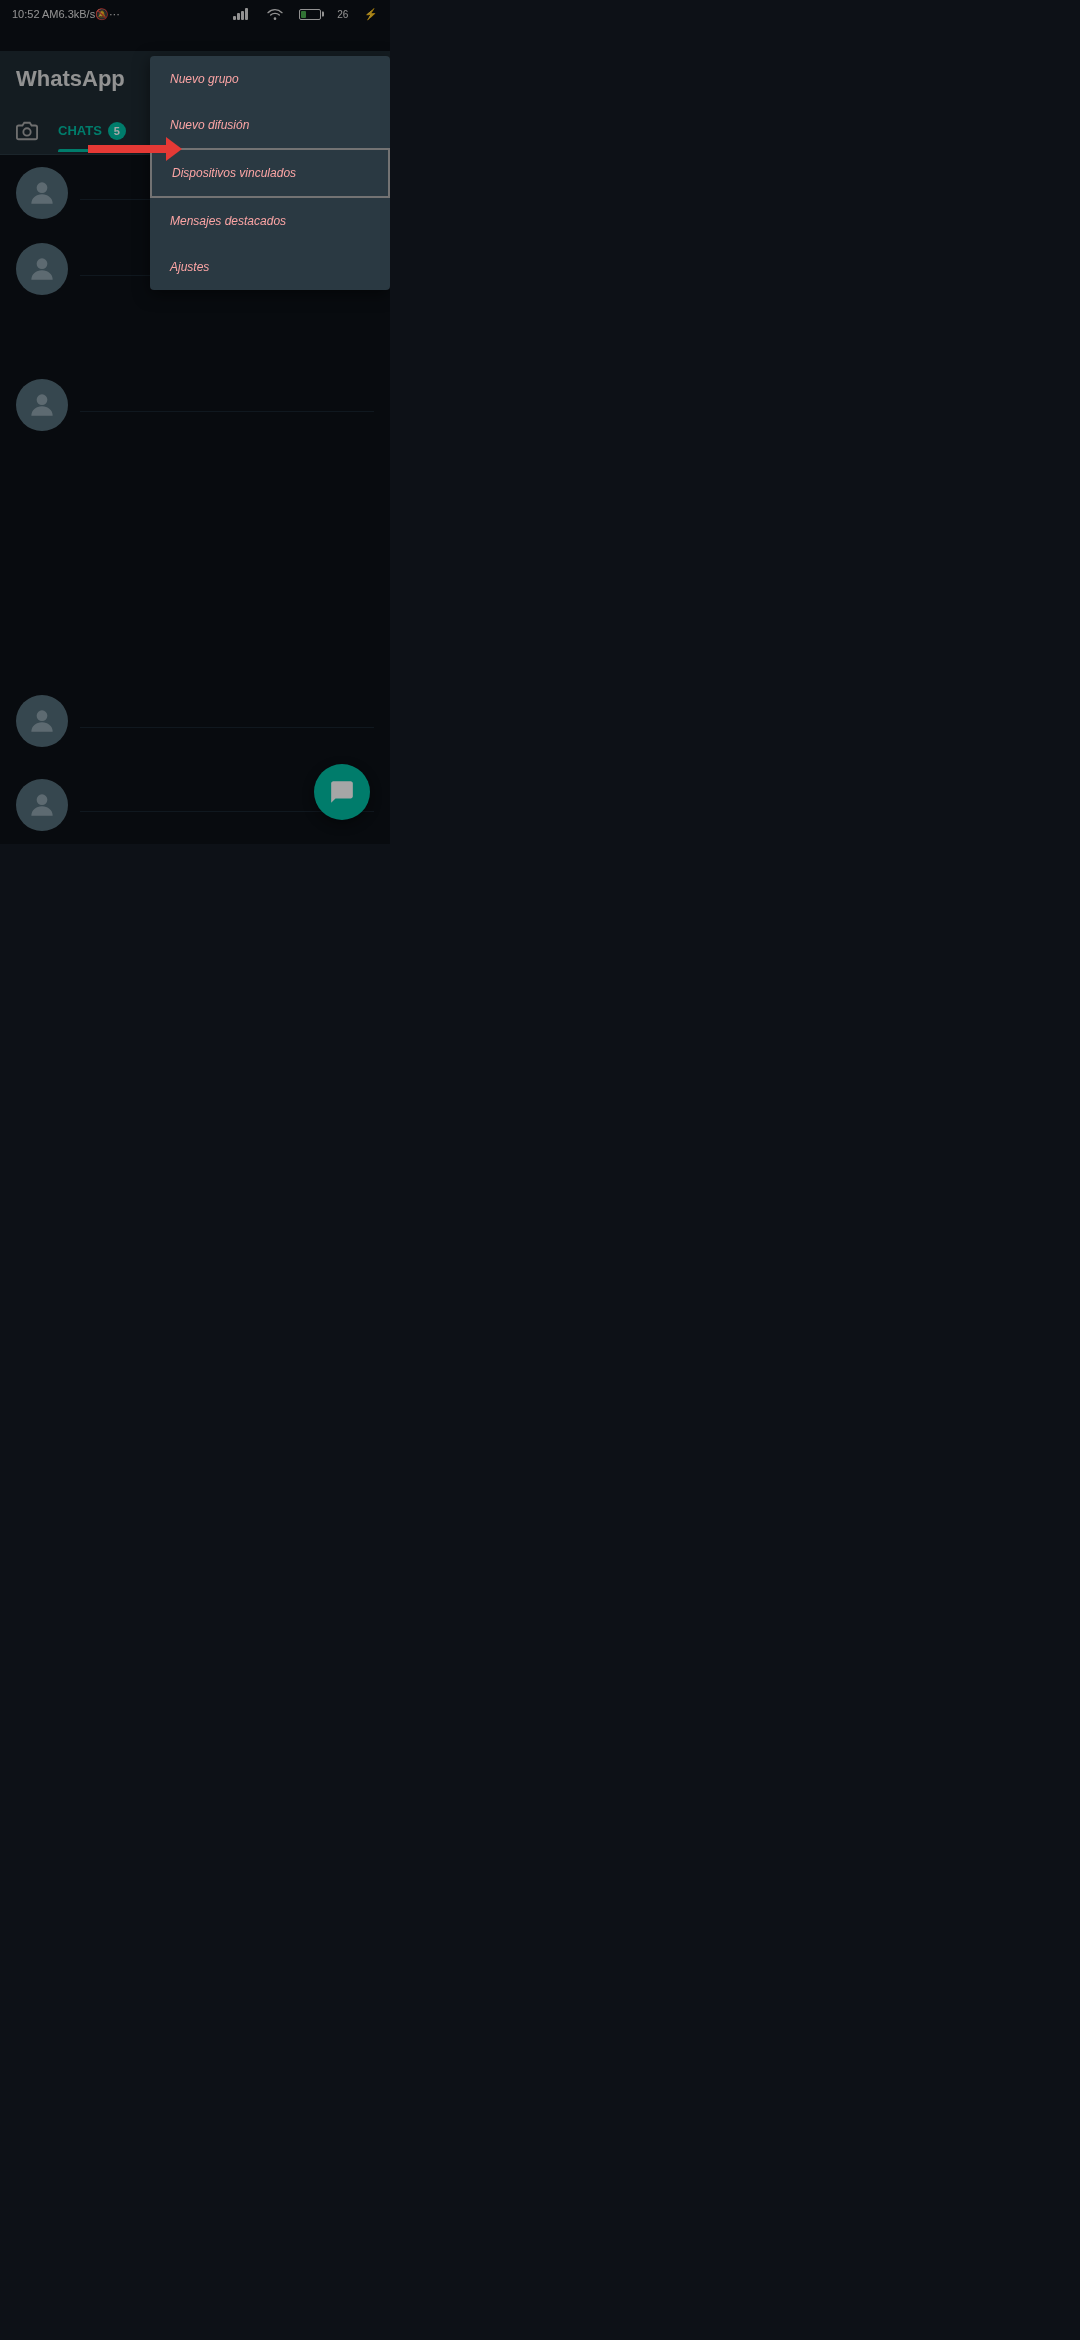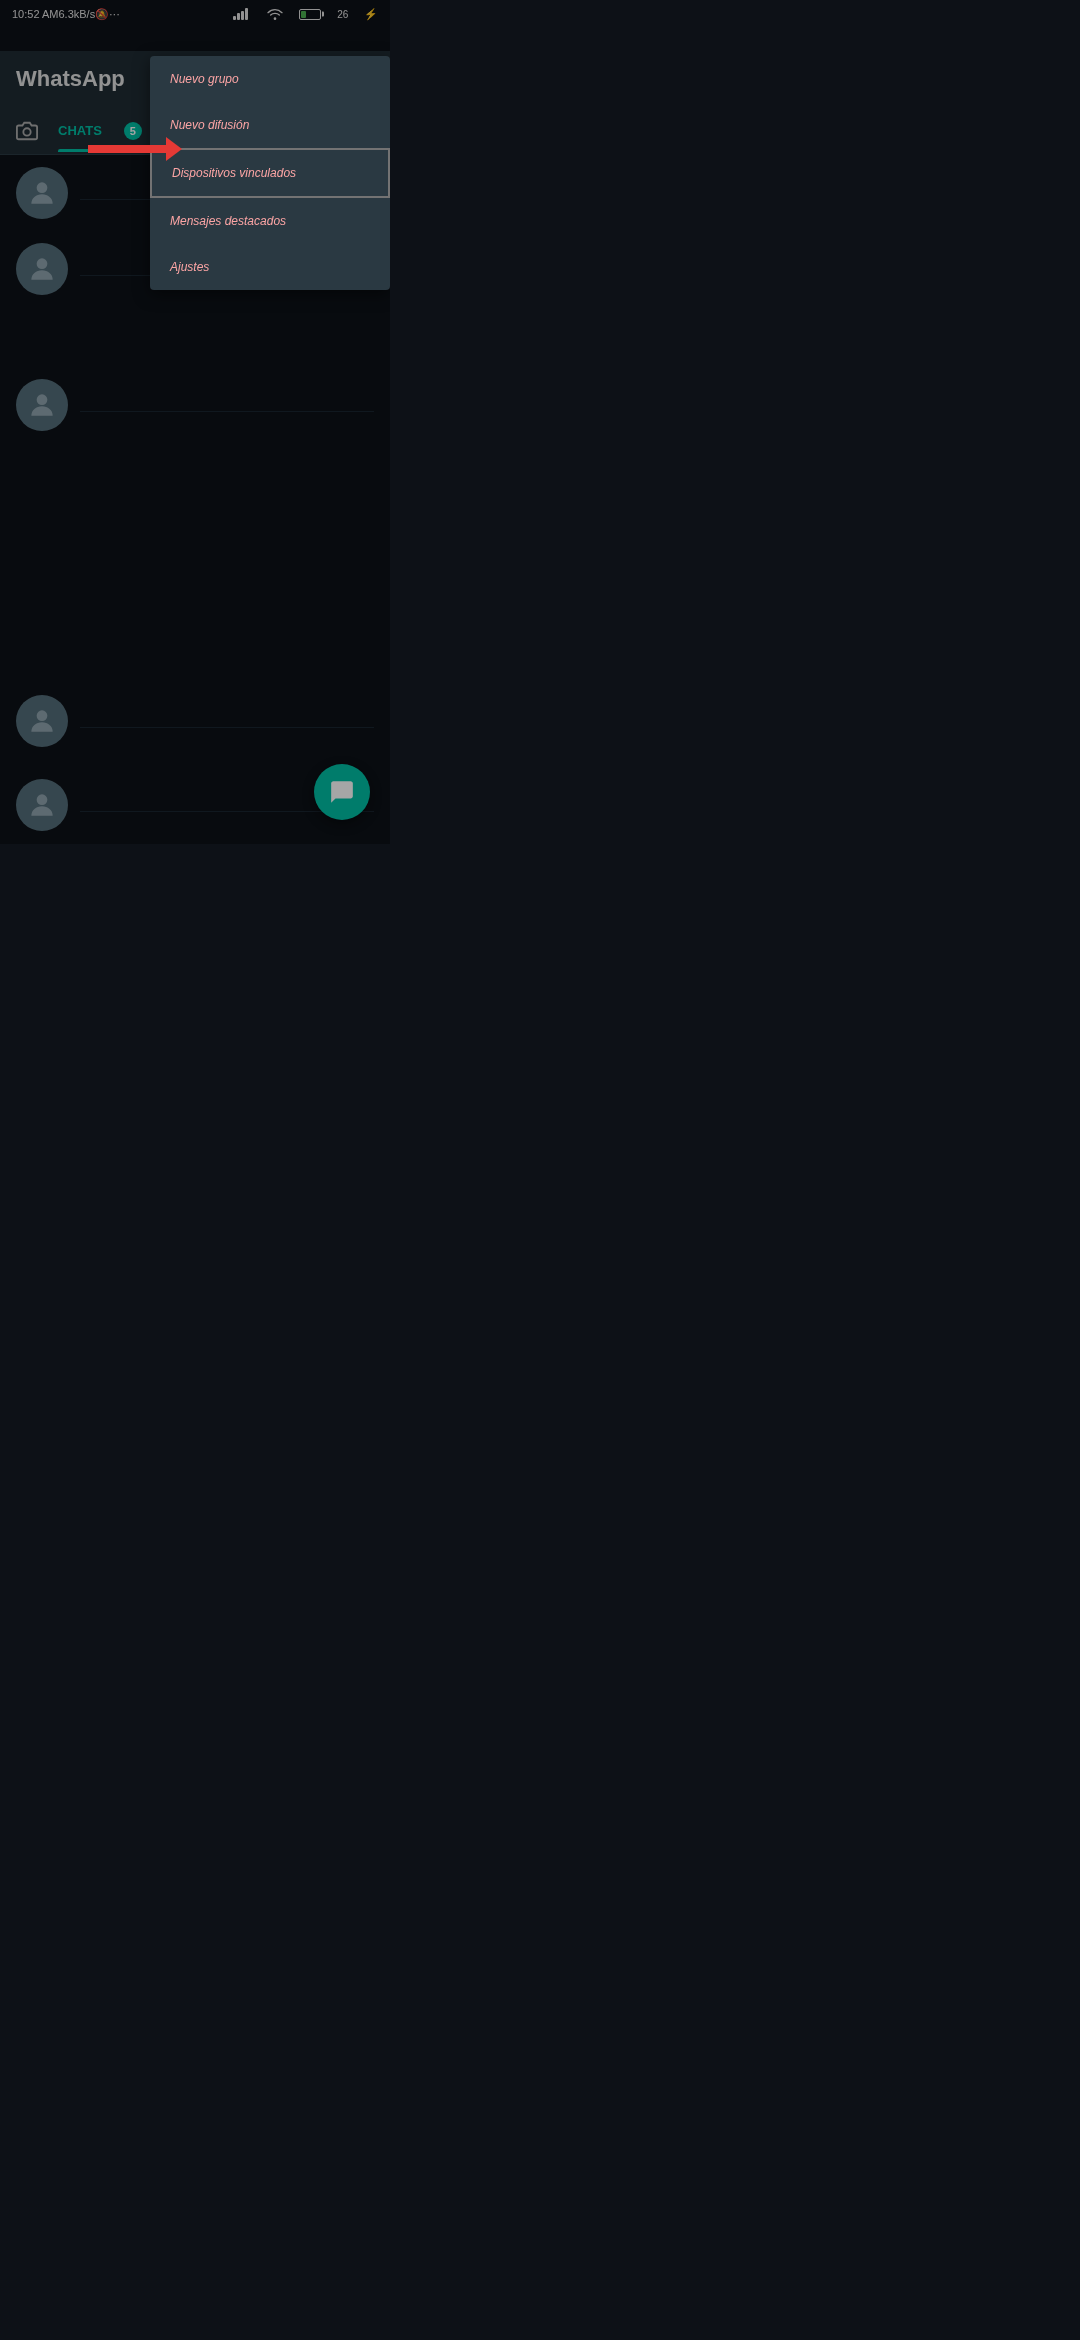--- a/index.html
+++ b/index.html
@@ -88,21 +88,21 @@
       border-bottom: 1px solid #2a3942;
     }
     .tab-camera {
       color: #aaa;
       font-size: 20px;
       padding: 8px 4px;
     }
     .tab-item {
       display: flex;
       align-items: center;
-      gap: 22px;
+      gap: 6px;
       padding: 8px 0;
       font-size: 13px;
       font-weight: 600;
       color: #aaa;
       cursor: pointer;
       position: relative;
     }
     .tab-item.active {
       color: #00bfa5;
     }

